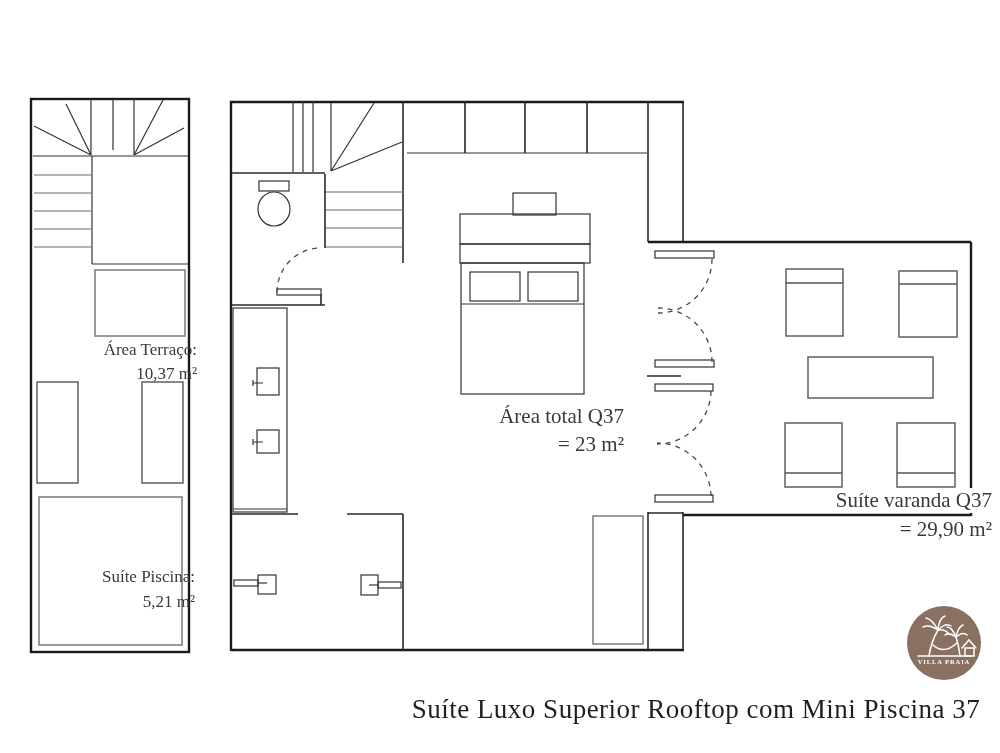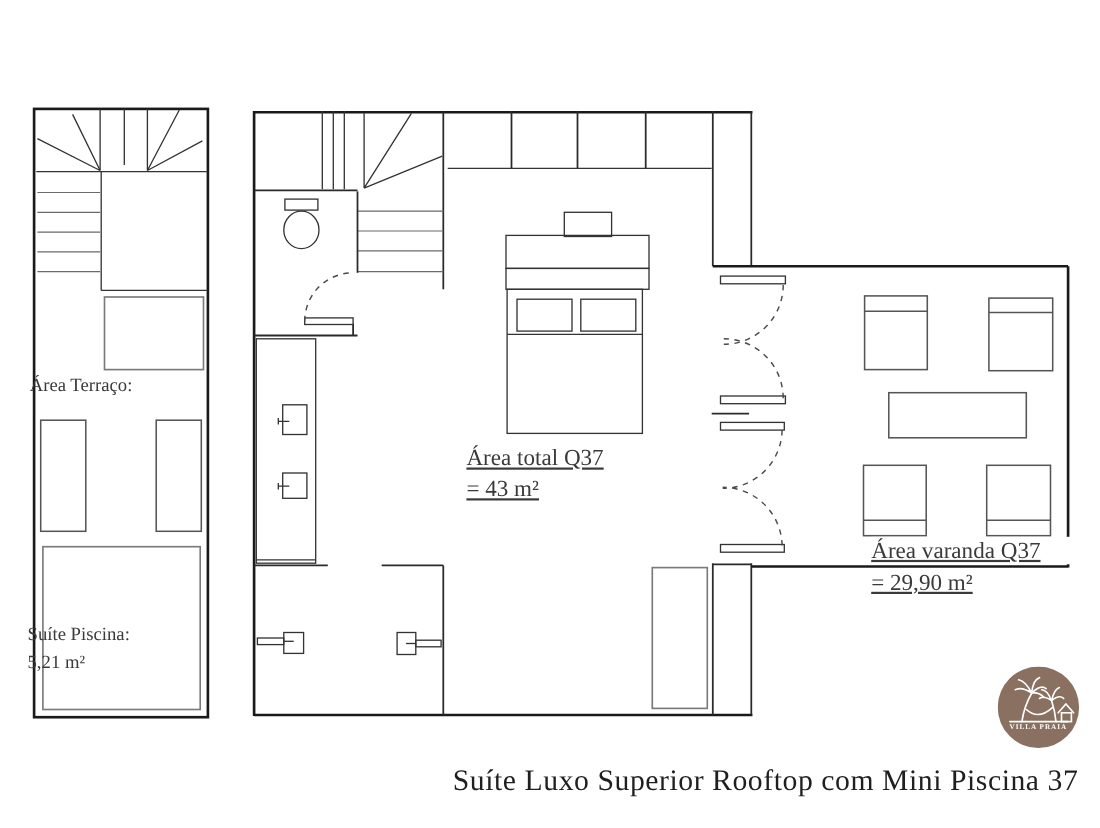--- a/index.html
+++ b/index.html
@@ -1,22 +1,22 @@
 <!DOCTYPE html>
 <html><head>
 <meta charset="utf-8">
 <style>
   html,body{margin:0;padding:0;background:#ffffff;}
   .stage{position:relative;width:1000px;height:753px;background:#ffffff;overflow:hidden;
          font-family:"Liberation Serif","DejaVu Serif",serif;}
   svg{position:absolute;left:0;top:0;}
-  .label{position:absolute;color:#3a3a3a;text-align:left;white-space:nowrap;
+  .label{position:absolute;color:#3a3a3a;text-align:right;white-space:nowrap;
          font-family:"Liberation Serif","DejaVu Serif",serif;}
   .lbl-sm{font-size:17px;}
-  .lbl-md{font-size:21px;text-decoration:underline;}
+  .lbl-md{font-size:21px;}
   .plan-title{position:absolute;left:390px;top:694px;width:612px;text-align:center;
               font-size:27px;color:#1f1f1f;letter-spacing:0.5px;}
   .logo{position:absolute;left:907px;top:606px;width:74px;height:74px;}
   .logo svg{position:absolute;left:0;top:0;}
   .brand-name{position:absolute;left:0;top:52px;width:74px;text-align:center;
               color:#ffffff;font-size:6.5px;letter-spacing:0.14em;font-weight:bold;}
   
   .wall{stroke:#1a1a1a;stroke-width:2.4;fill:none;}
   .wall-thin{stroke:#2a2a2a;stroke-width:1.6;fill:none;}
   .line{stroke:#333333;stroke-width:1.2;fill:none;}
@@ -150,28 +150,29 @@
         <path class="furn" d="M785 473 H842"></path>
       </g>
       <g>
         <rect x="897" y="423" width="58" height="64" class="furn"></rect>
         <path class="furn" d="M897 473 H955"></path>
       </g>
     </g>
   </svg>
 
   <div class="label lbl-sm" style="left:27px;top:340px;width:170px;">Área Terraço:</div>
+  <div class="label lbl-sm" style="left:27px;top:364px;width:170px;">10,37 m²</div>
 
   <div class="label lbl-sm" style="left:25px;top:567px;width:170px;">Suíte Piscina:</div>
   <div class="label lbl-sm" style="left:25px;top:592px;width:170px;">5,21 m²</div>
 
   <div class="label lbl-md" style="left:424px;top:404px;width:200px;">Área total Q37</div>
-  <div class="label lbl-md" style="left:424px;top:432px;width:200px;">= 43 m²</div>
+  <div class="label lbl-md" style="left:424px;top:432px;width:200px;">= 23 m²</div>
 
-  <div class="label lbl-md" style="left:792px;top:488px;width:200px;background:#ffffff;">Área varanda Q37</div>
+  <div class="label lbl-md" style="left:792px;top:488px;width:200px;background:#ffffff;">Suíte varanda Q37</div>
   <div class="label lbl-md" style="left:792px;top:517px;width:200px;">= 29,90 m²</div>
 
   <div class="logo">
     <svg width="74" height="74" viewBox="0 0 74 74">
       <circle cx="37" cy="37" r="37" fill="#8a7060"></circle>
       <g stroke="#ffffff" stroke-width="1.5" fill="none" stroke-linecap="round">
         <path d="M11 50 H64"></path>
         <path d="M22 50 Q24 36 31 24"></path>
         <path d="M31 24 Q22 18 16 21 M31 24 Q25 13 19 12 M31 24 Q32 12 38 10 M31 24 Q39 16 44 20 M31 24 Q38 23 42 28"></path>
         <path d="M53 50 Q52 40 49 31"></path>

